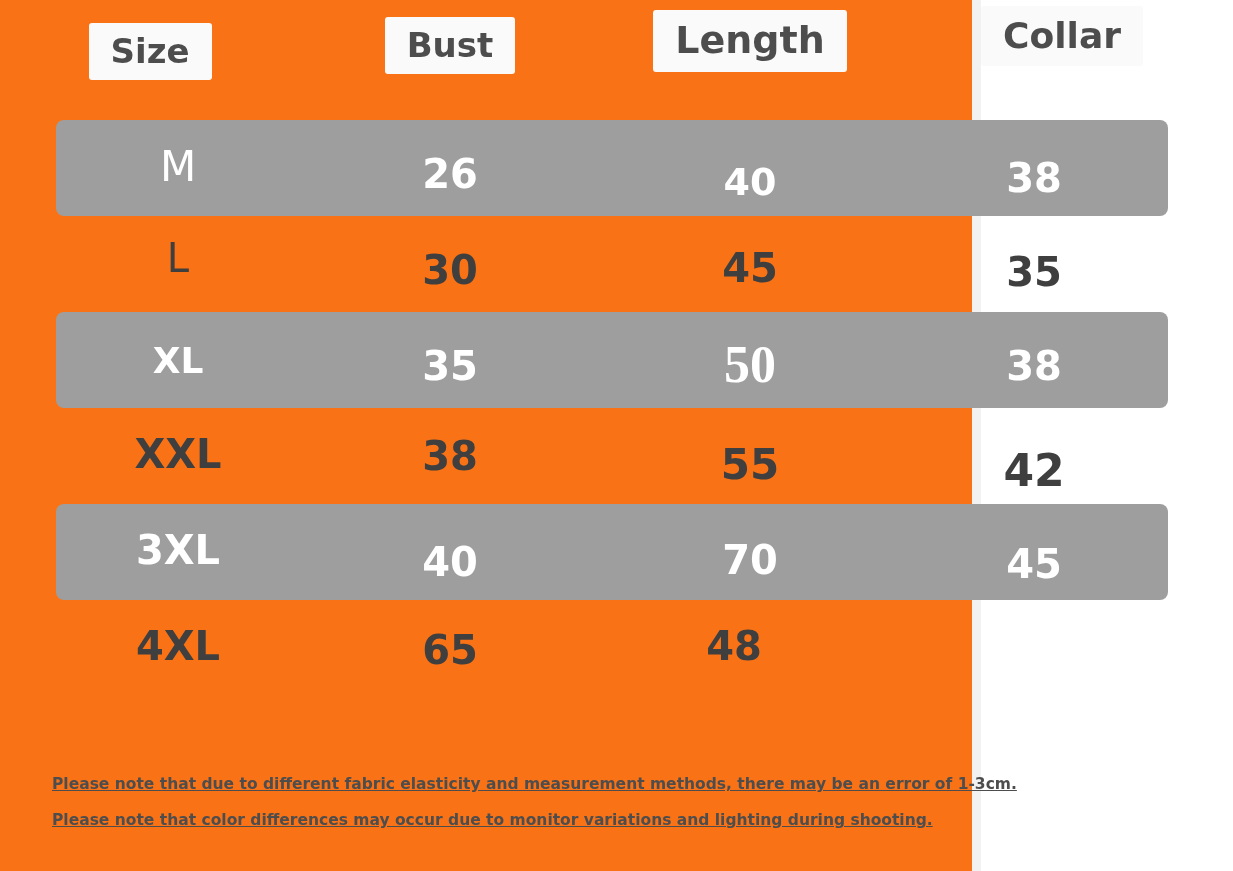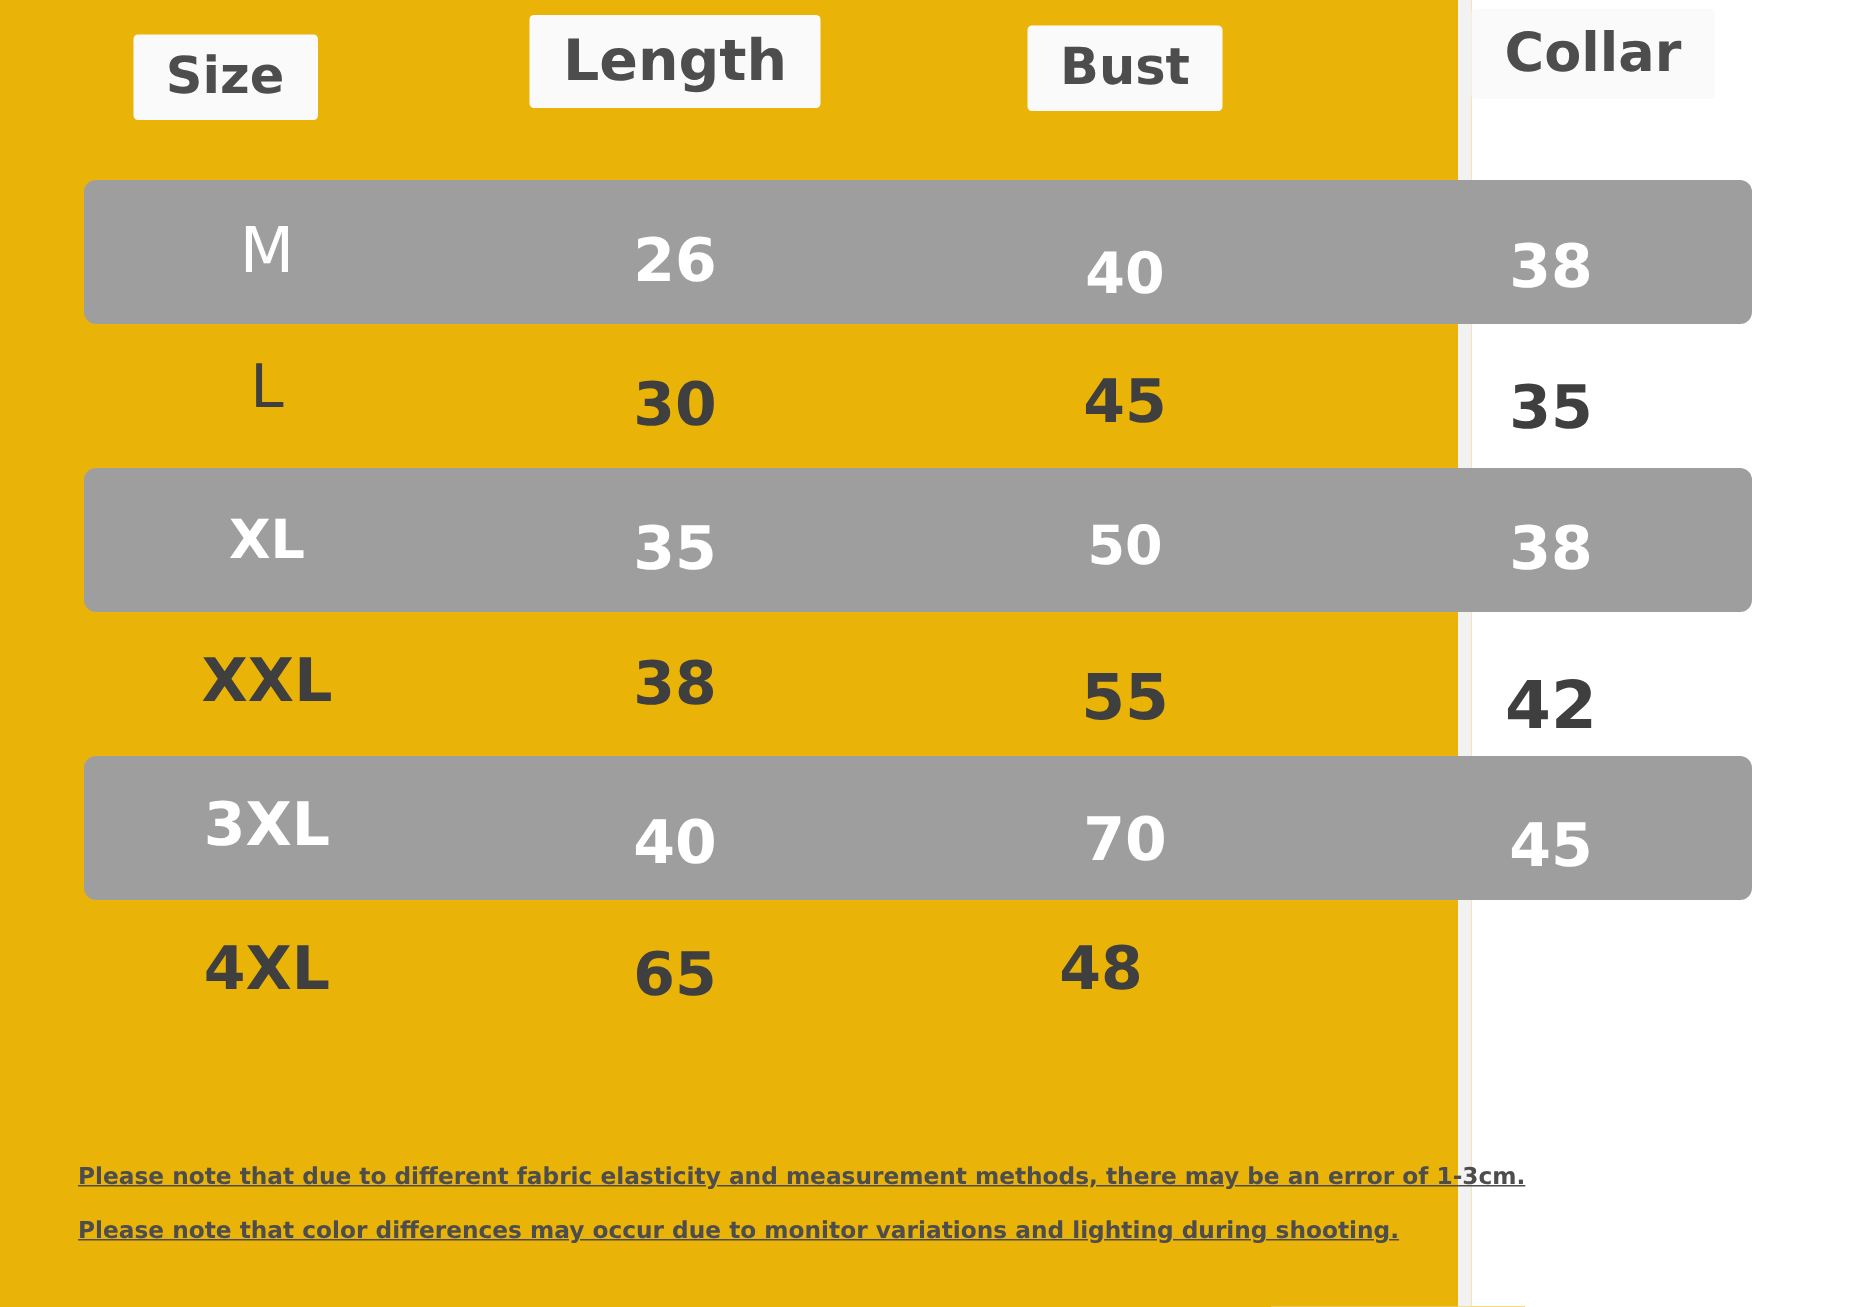--- a/index.html
+++ b/index.html
@@ -11,21 +11,21 @@
     height: 871px;
     background: #ffffff;
     font-family: "DejaVu Sans", sans-serif;
     overflow: hidden;
     position: relative;
   }
   .page {
     position: relative;
     width: 981px;
     height: 871px;
-    background: #eab308;
+    background: #f97316;
   }
   
   .right-edge {
     position: absolute;
     top: 0;
     right: 0;
     width: 9px;
     height: 871px;
     background: #f2f2f2;
   }
@@ -100,21 +100,21 @@
   .r1 .c-bust   { font-size: 38px; transform: translateY(14px); }
   .r1 .c-collar { font-size: 40px; transform: translateY(10px); }
 
   .r2 .c-size   { font-size: 40px; font-weight: normal; transform: translateY(-6px); }
   .r2 .c-length { font-size: 40px; transform: translateY(6px); }
   .r2 .c-bust   { font-size: 40px; transform: translateY(4px); }
   .r2 .c-collar { font-size: 40px; transform: translateY(8px); }
 
   .r3 .c-size   { font-size: 36px; transform: translateY(0px); }
   .r3 .c-length { font-size: 40px; transform: translateY(6px); }
-  .r3 .c-bust   { font-size: 36px; transform: translateY(4px); }
+  .r3 .c-bust   { font-size: 52px; transform: translateY(4px); font-family: Liberation Serif, serif; }
   .r3 .c-collar { font-size: 40px; transform: translateY(6px); }
 
   .r4 .c-size   { font-size: 40px; transform: translateY(-2px); }
   .r4 .c-length { font-size: 40px; transform: translateY(0px); }
   .r4 .c-bust   { font-size: 42px; transform: translateY(8px); }
   .r4 .c-collar { font-size: 44px; transform: translateY(14px); }
 
   .r5 .c-size   { font-size: 40px; transform: translateY(-2px); }
   .r5 .c-length { font-size: 40px; transform: translateY(10px); }
   .r5 .c-bust   { font-size: 40px; transform: translateY(8px); }
@@ -144,25 +144,25 @@
 <div class="page">
 
   <div class="right-edge"></div>
 
   <div class="table-wrap">
 
     <div class="header-row">
       <div class="hcell col-size h-size">
         <span class="hbox">Size</span>
       </div>
+      <div class="hcell col-bust h-bust">
+        <span class="hbox">Bust</span>
+      </div>
       <div class="hcell col-length h-length">
         <span class="hbox">Length</span>
-      </div>
-      <div class="hcell col-bust h-bust">
-        <span class="hbox">Bust</span>
       </div>
       <div class="hcell col-collar h-collar">
         <span class="hbox">Collar</span>
       </div>
     </div>
 
     <div class="row shaded r1">
       <div class="cell c-size">M</div>
       <div class="cell c-length">26</div>
       <div class="cell c-bust">40</div>

